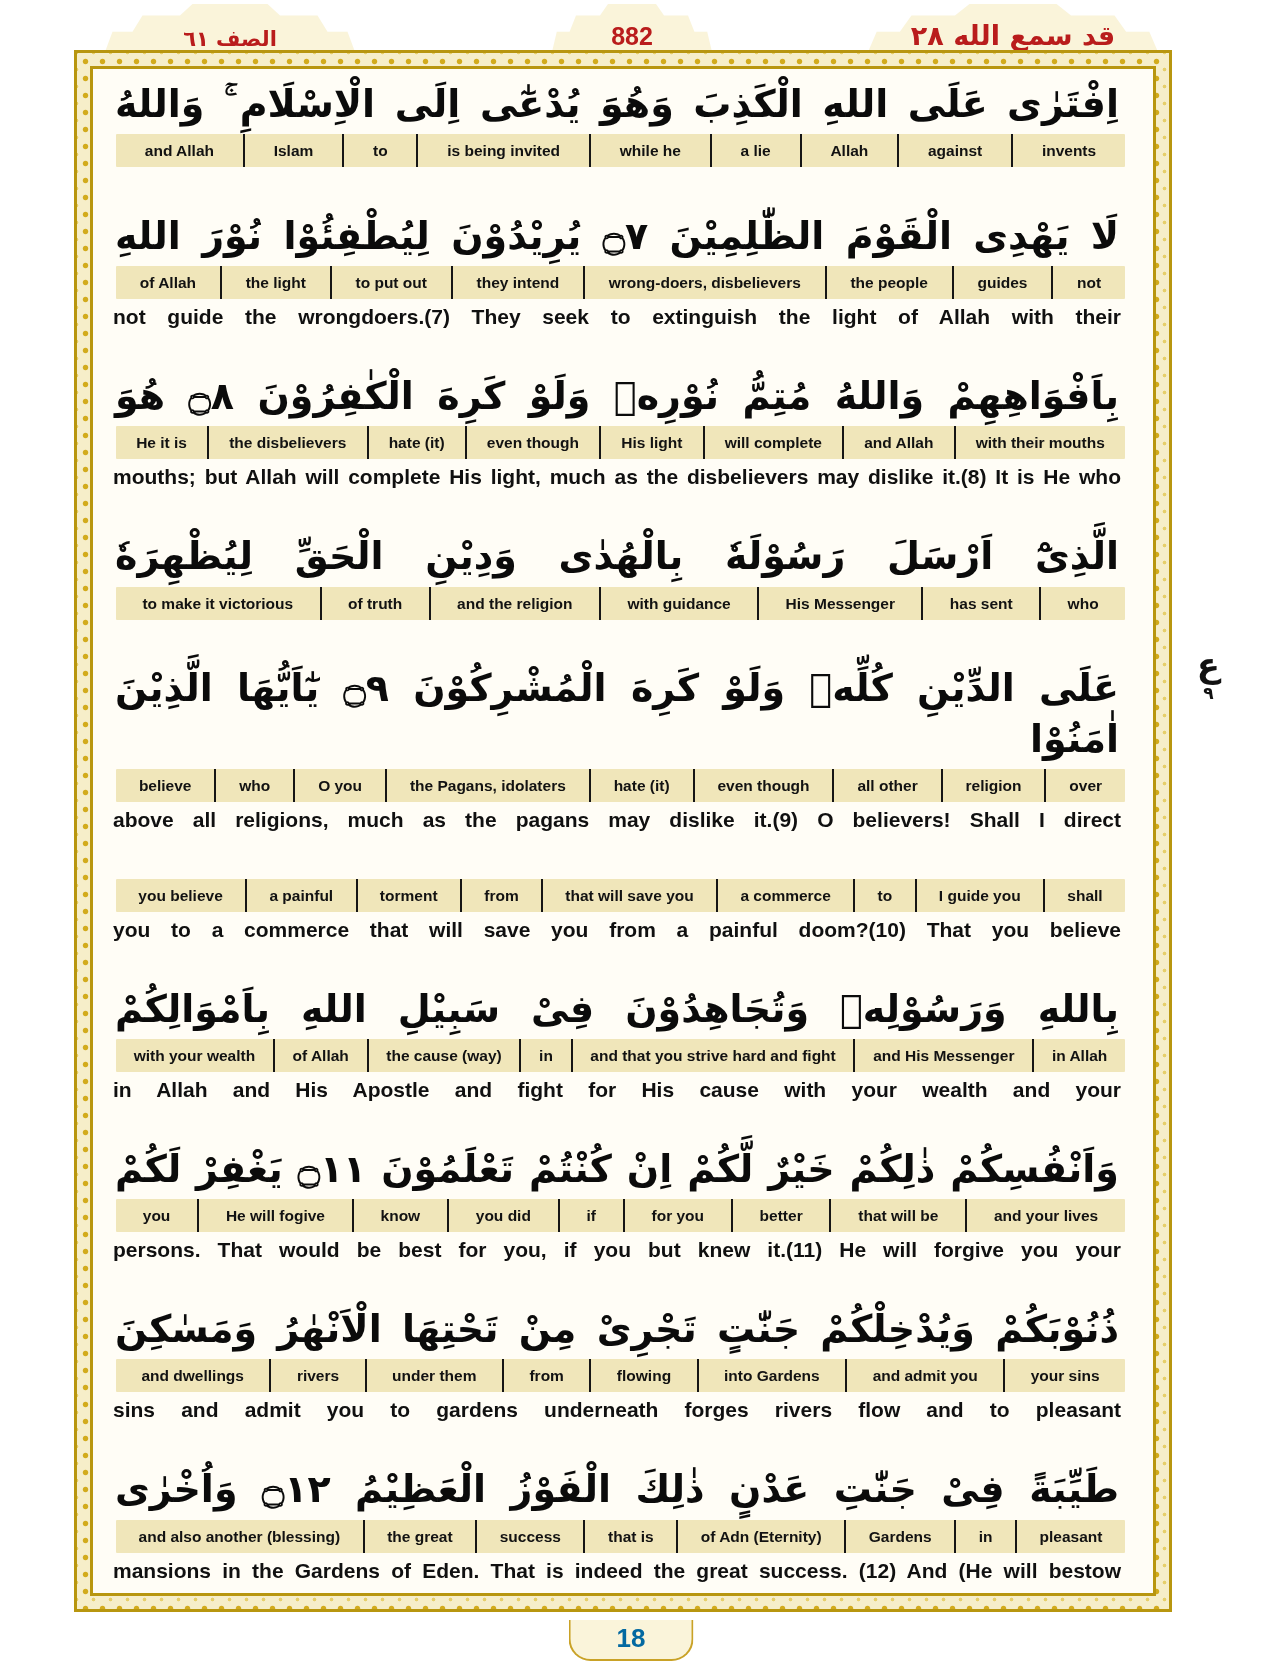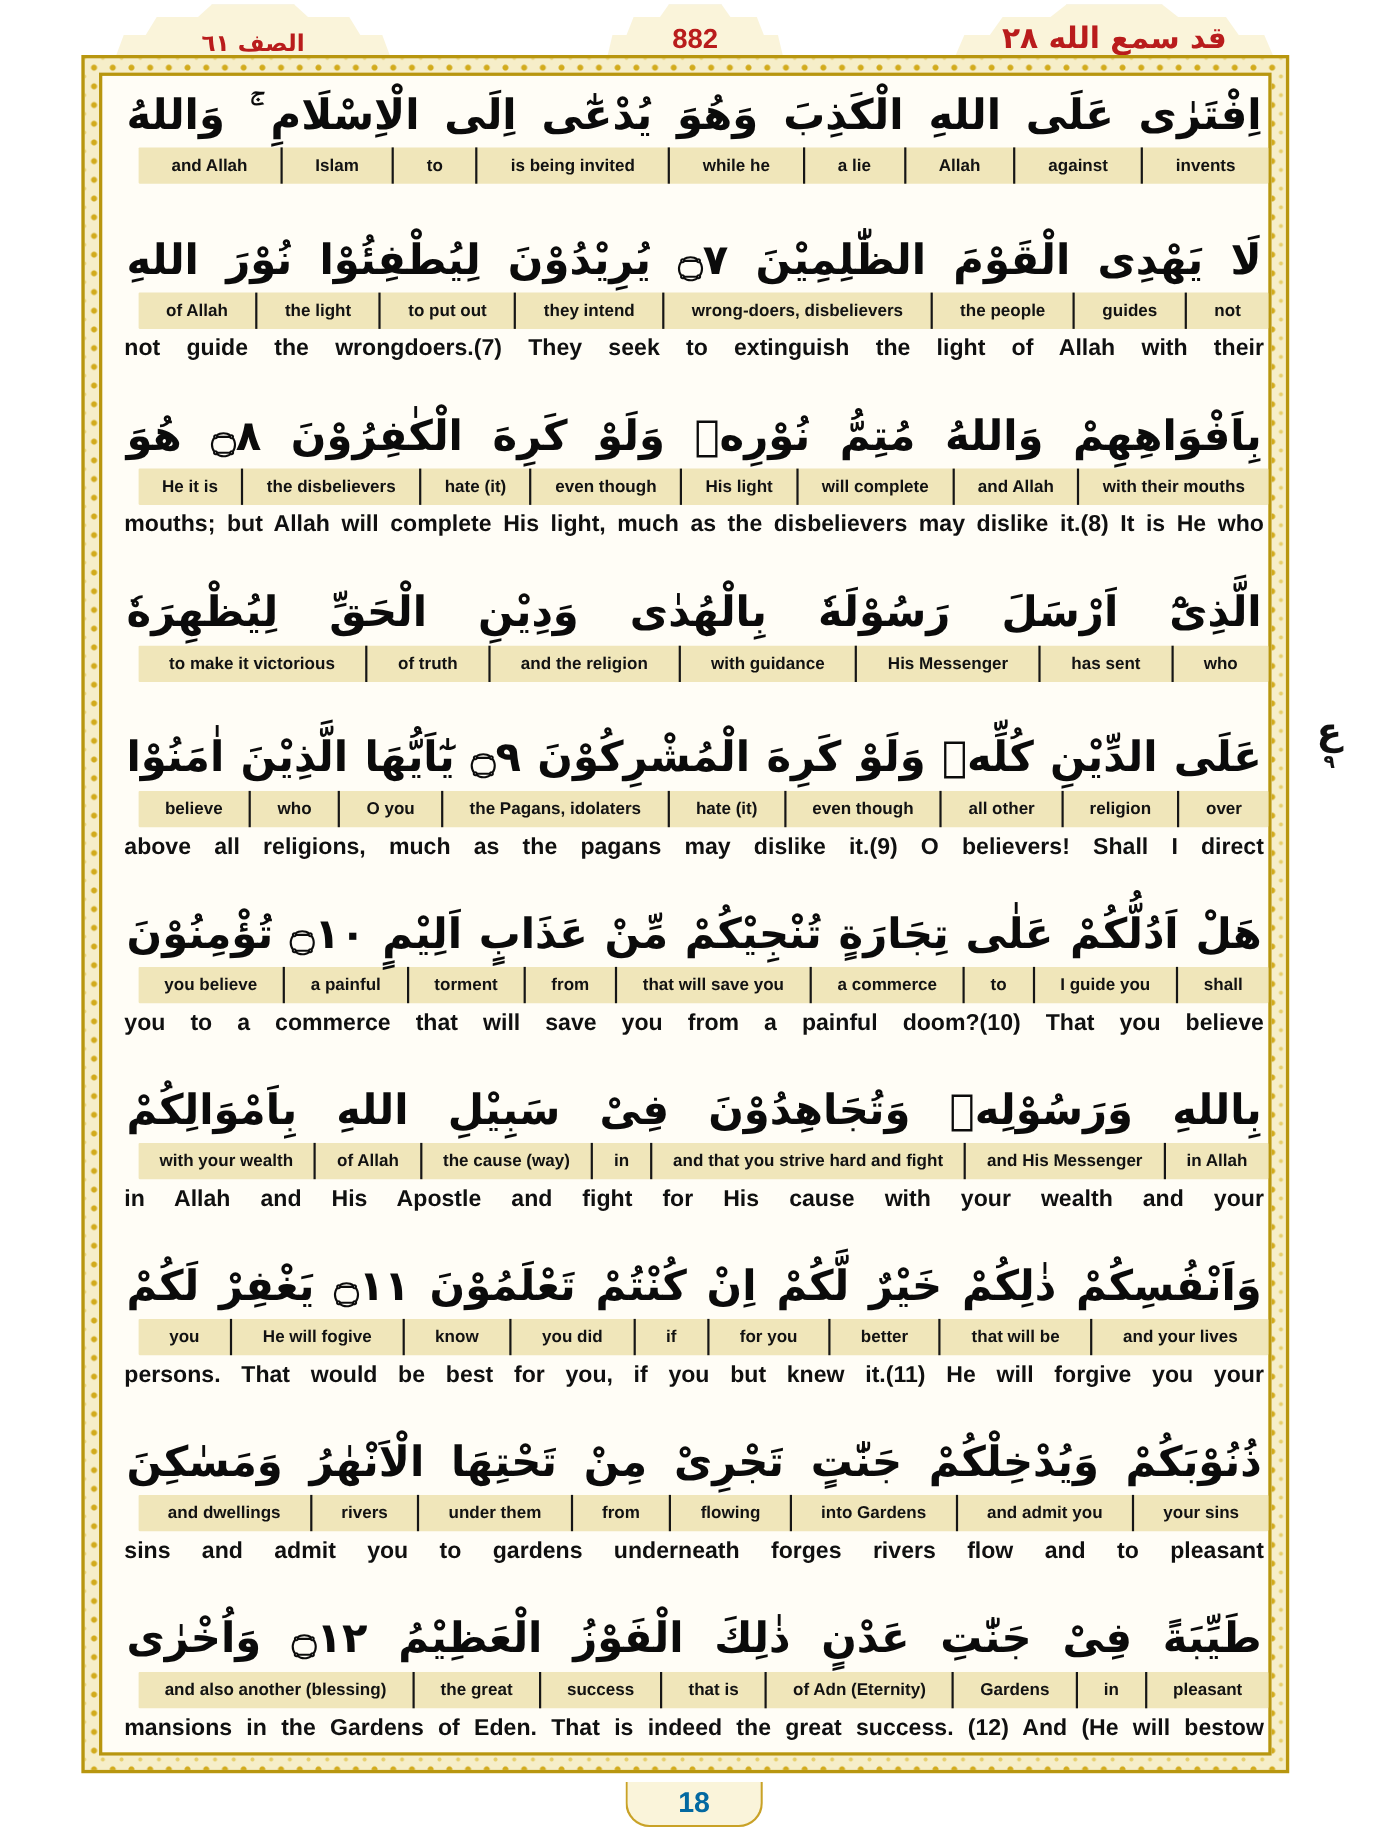--- a/index.html
+++ b/index.html
@@ -19,21 +19,21 @@
       radial-gradient(circle, #d2ab1c 2.2px, rgba(0,0,0,0) 3.2px),
       radial-gradient(circle, #e6cf6a 1.4px, rgba(0,0,0,0) 2.2px);
     background-size:17px 17px, 17px 17px;
     background-position:0 0, 8px 8px;
     padding:13px;
   }
   .frame-inner {
     width:100%; height:100%;
     background:#fffdf6;
     border:3px solid #b8960f;
-    padding:10px 0 8px 16px;
+    padding:10px 28px 8px 16px;
     display:flex; flex-direction:column; justify-content:space-between;gap:12px;
   }
 
   
   .crown {
     position:absolute; top:4px; height:48px;
     display:flex; align-items:flex-end; justify-content:center;
     background:#faf4da;
     clip-path: polygon(0% 100%, 3% 58%, 11% 58%, 15% 24%, 30% 24%, 35% 0%,
                        65% 0%, 70% 24%, 85% 24%, 89% 58%, 97% 58%, 100% 100%);
@@ -54,21 +54,21 @@
     font-size:38px;
     line-height:1.32;
     color:#0b0b0b;
     text-align:justify;
     text-align-last:justify;
     padding:0 6px;
   }
   .word-row {
     display:flex; direction:ltr; align-items:stretch;
     background:#f0e6ba;
-    margin:5px 0 4px 17px;
+    margin:5px 0 4px 7px;
     border-radius:1px;
   }
   .word-cell {
     flex:1 1 auto;
     text-align:center;
     font-weight:bold;
     font-size:15.5px;
     color:#121212;
     padding:8px 5px 7px 5px;
     white-space:nowrap;
@@ -189,21 +189,20 @@
             <div class="word-cell">hate (it)</div>
             <div class="word-cell">even though</div>
             <div class="word-cell">all other</div>
             <div class="word-cell">religion</div>
             <div class="word-cell">over</div>
           </div>
     <div class="english-line">above all religions, much as the pagans may dislike it.(9) O believers! Shall I direct</div>
   </div>
 
   <div class="section">
-    <div class="arabic-line">هَلْ اَدُلُّكُمْ عَلٰى تِجَارَةٍ تُنْجِيْكُمْ مِّنْ عَذَابٍ اَلِيْمٍ ۝١٠ تُؤْمِنُوْنَ</div>
     <div class="word-row">
             <div class="word-cell">you believe</div>
             <div class="word-cell">a painful</div>
             <div class="word-cell">torment</div>
             <div class="word-cell">from</div>
             <div class="word-cell">that will save you</div>
             <div class="word-cell">a commerce</div>
             <div class="word-cell">to</div>
             <div class="word-cell">I guide you</div>
             <div class="word-cell">shall</div>

